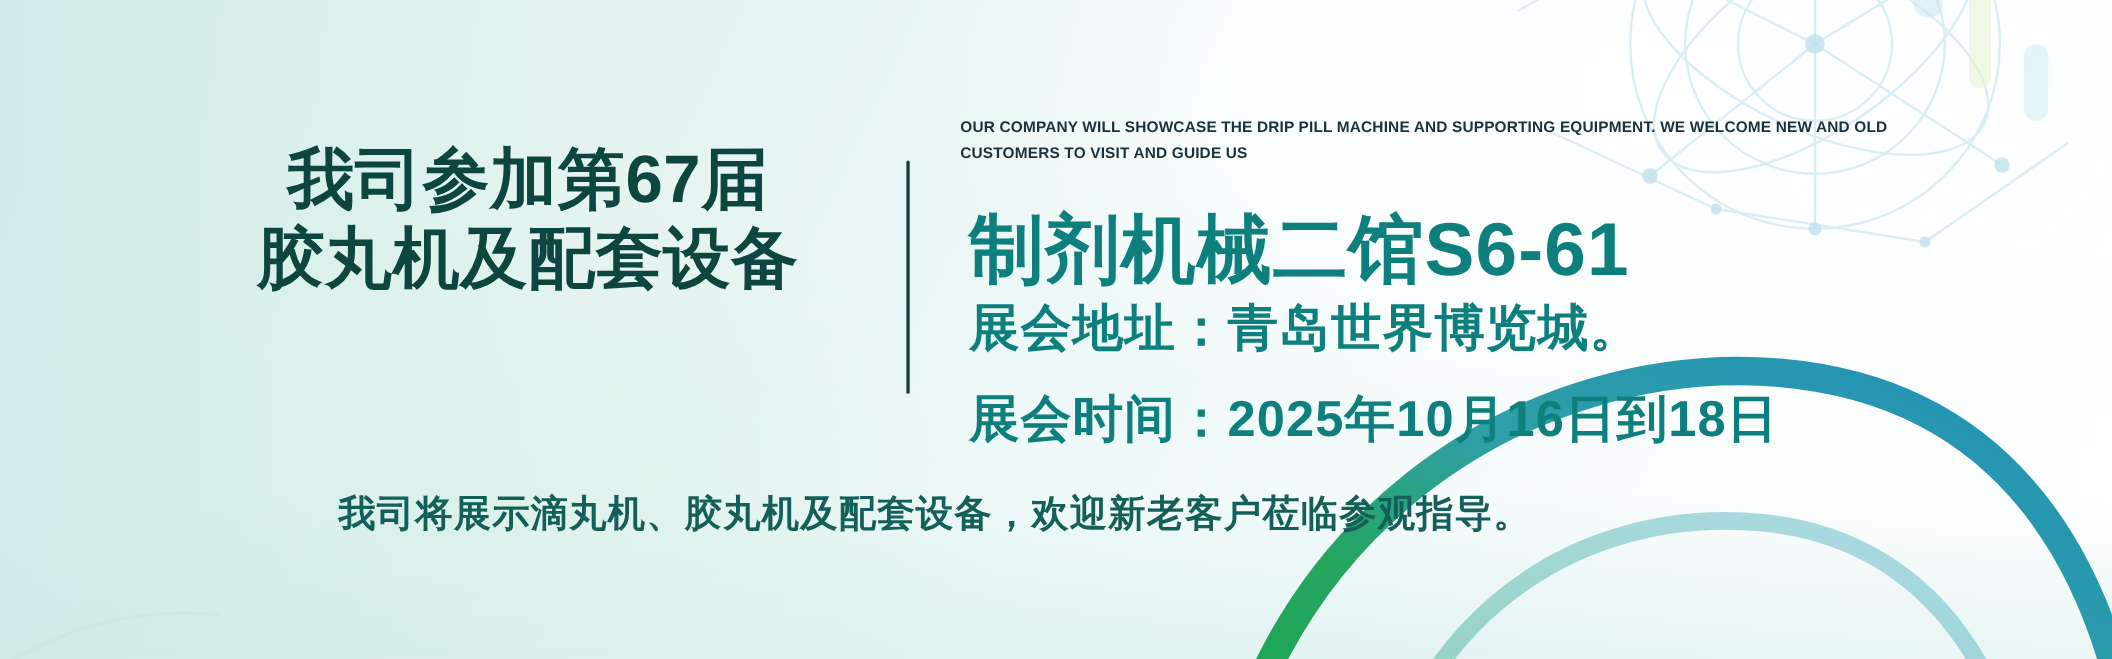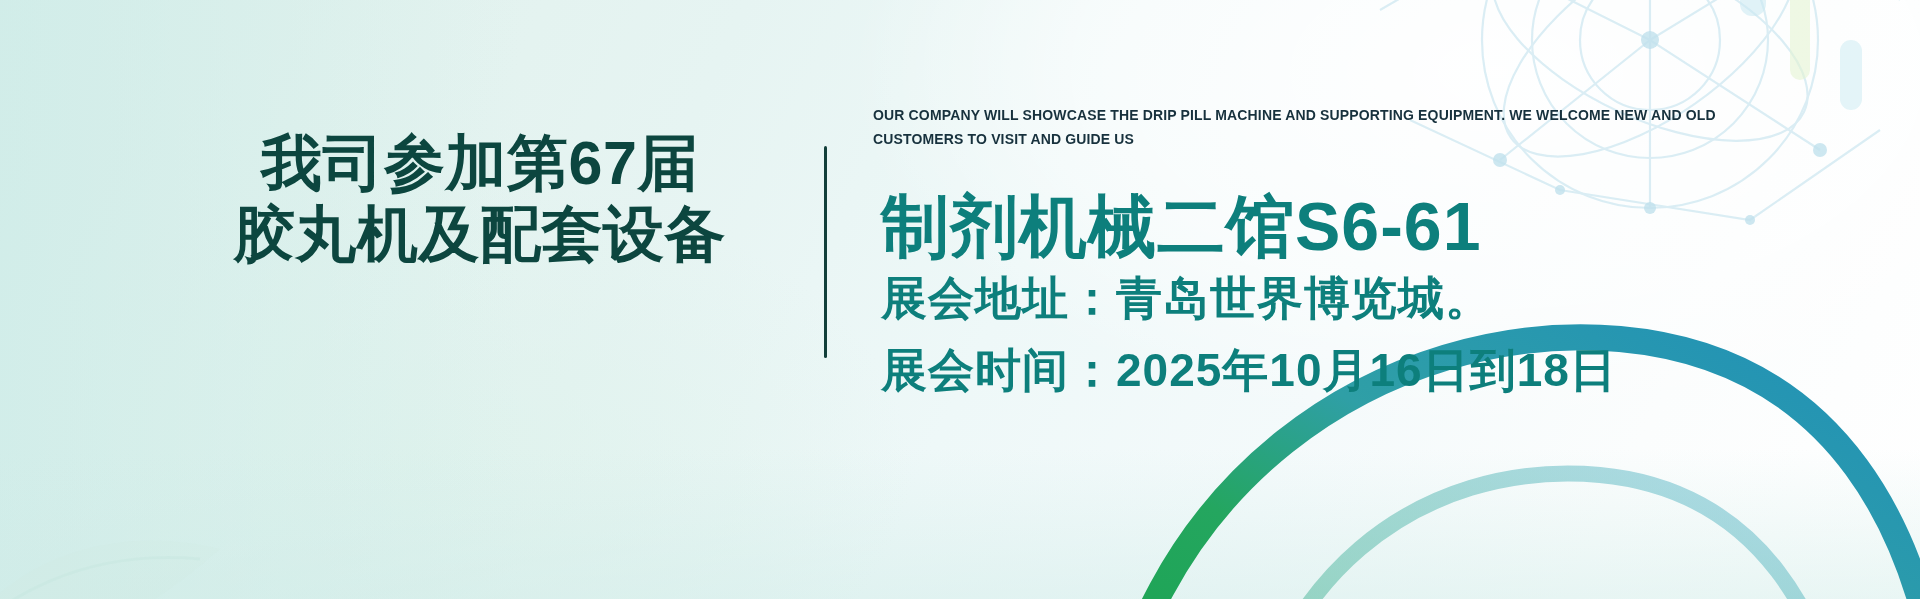--- a/index.html
+++ b/index.html
@@ -59,21 +59,21 @@
     position:absolute;left:881px;top:182px;
     color:#0d7f7c;
     font-size:68px;font-weight:700;letter-spacing:1px;white-space:nowrap;
   }
   #address{
     position:absolute;left:881px;top:252px;
     color:#0d7f7c;
     font-size:46px;font-weight:700;letter-spacing:1px;white-space:nowrap;margin-top:16px;
   }
   #datetime{
-    position:absolute;left:881px;top:340px;
+    position:absolute;left:881px;top:350px;
     color:#0d7f7c;
     font-size:46px;font-weight:700;letter-spacing:1px;white-space:nowrap;text-align:center;
   }
 
   #tagline{
     position:absolute;left:0;top:444px;width:1700px;
     text-align:center;
     color:#155f59;
     font-size:34px;font-weight:700;letter-spacing:1px;white-space:nowrap;
   }
@@ -161,15 +161,16 @@
 
     <div id="eng-note">
       <span>OUR COMPANY WILL SHOWCASE THE DRIP PILL MACHINE AND SUPPORTING EQUIPMENT. WE WELCOME NEW AND OLD CUSTOMERS TO</span>
       <span>VISIT AND GUIDE US</span>
     </div>
 
     <div id="hall">制剂机械二馆S6-61</div>
     <div id="address">展会地址：青岛世界博览城。</div>
     <div id="datetime">展会时间：2025年10月16日到18日</div>
 
+    <div id="tagline">我司将展示滴丸机、胶丸机及配套设备，欢迎新老客户莅临参观指导。</div>
 
   </div>
 </div>
 
 </body></html>

